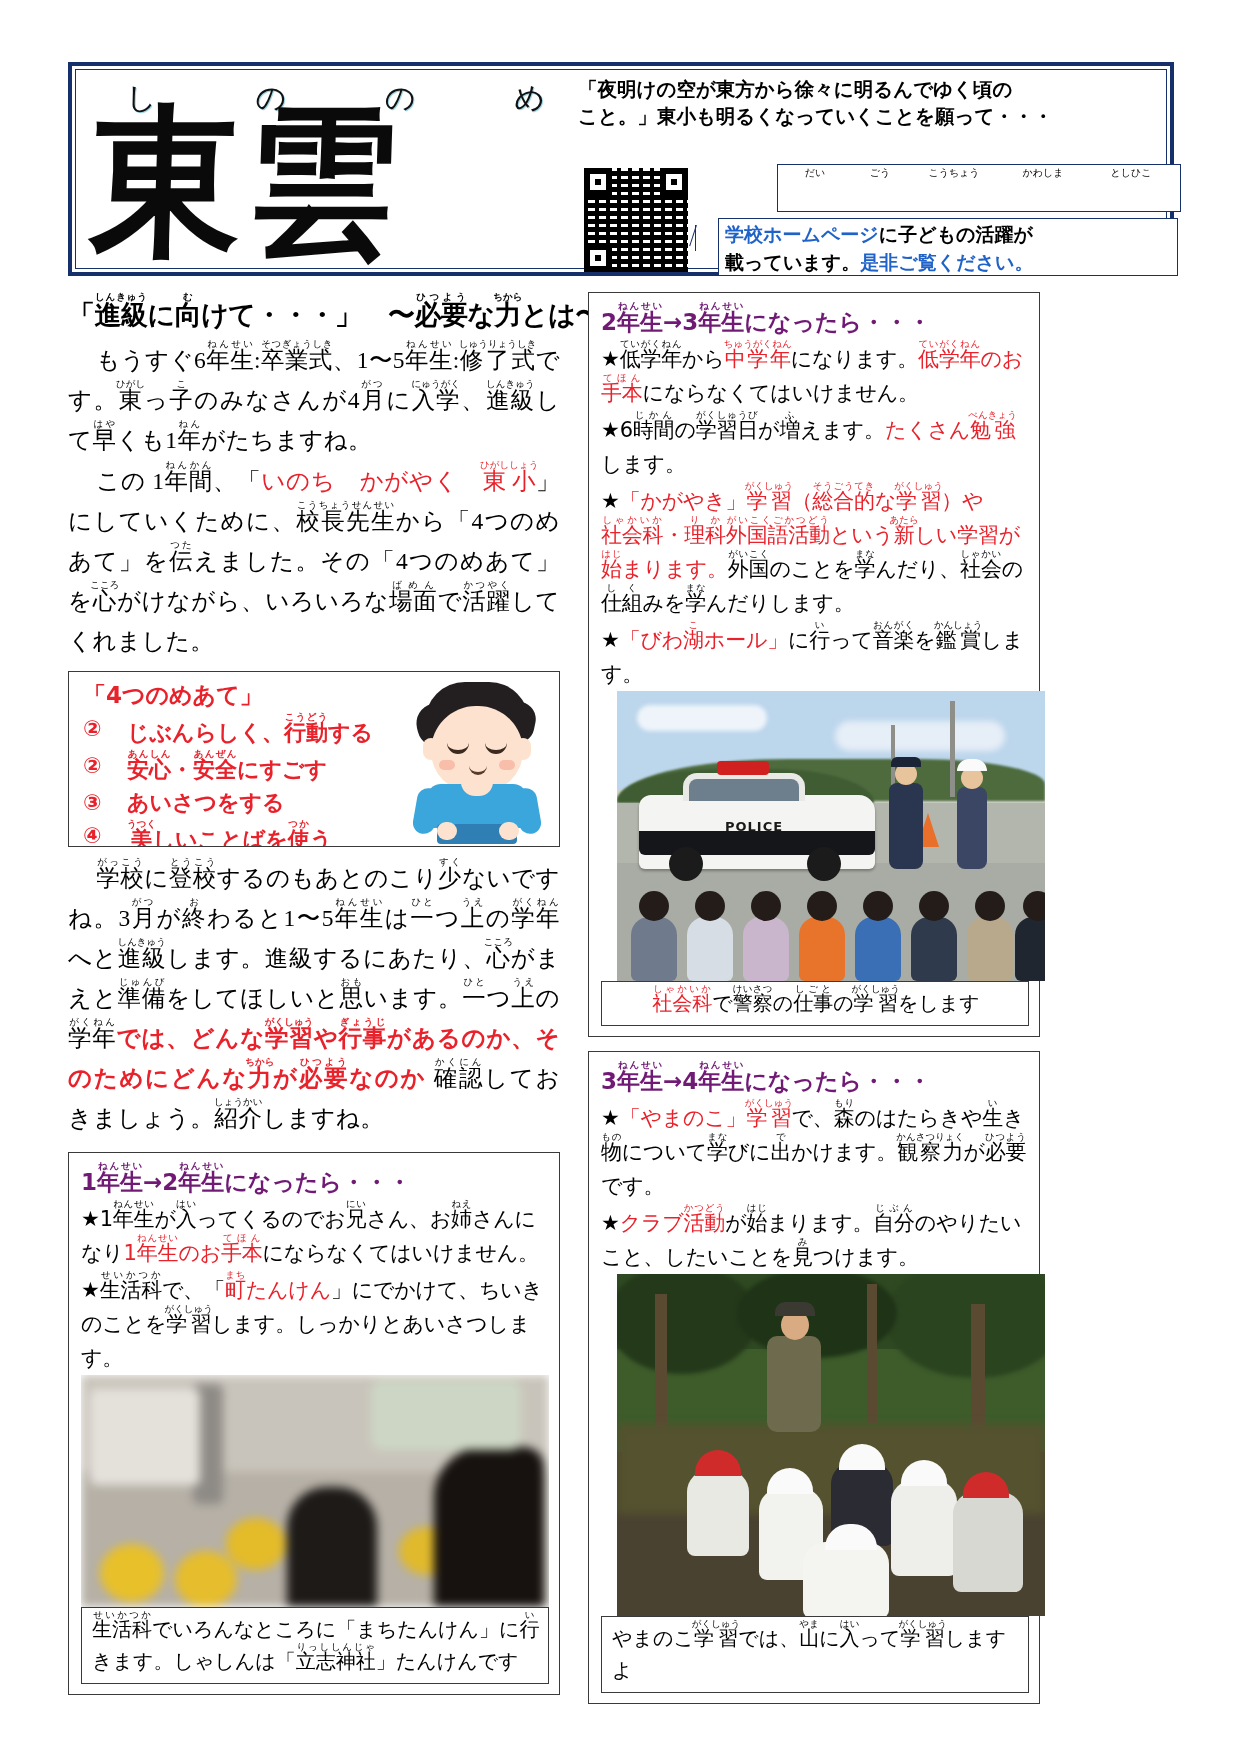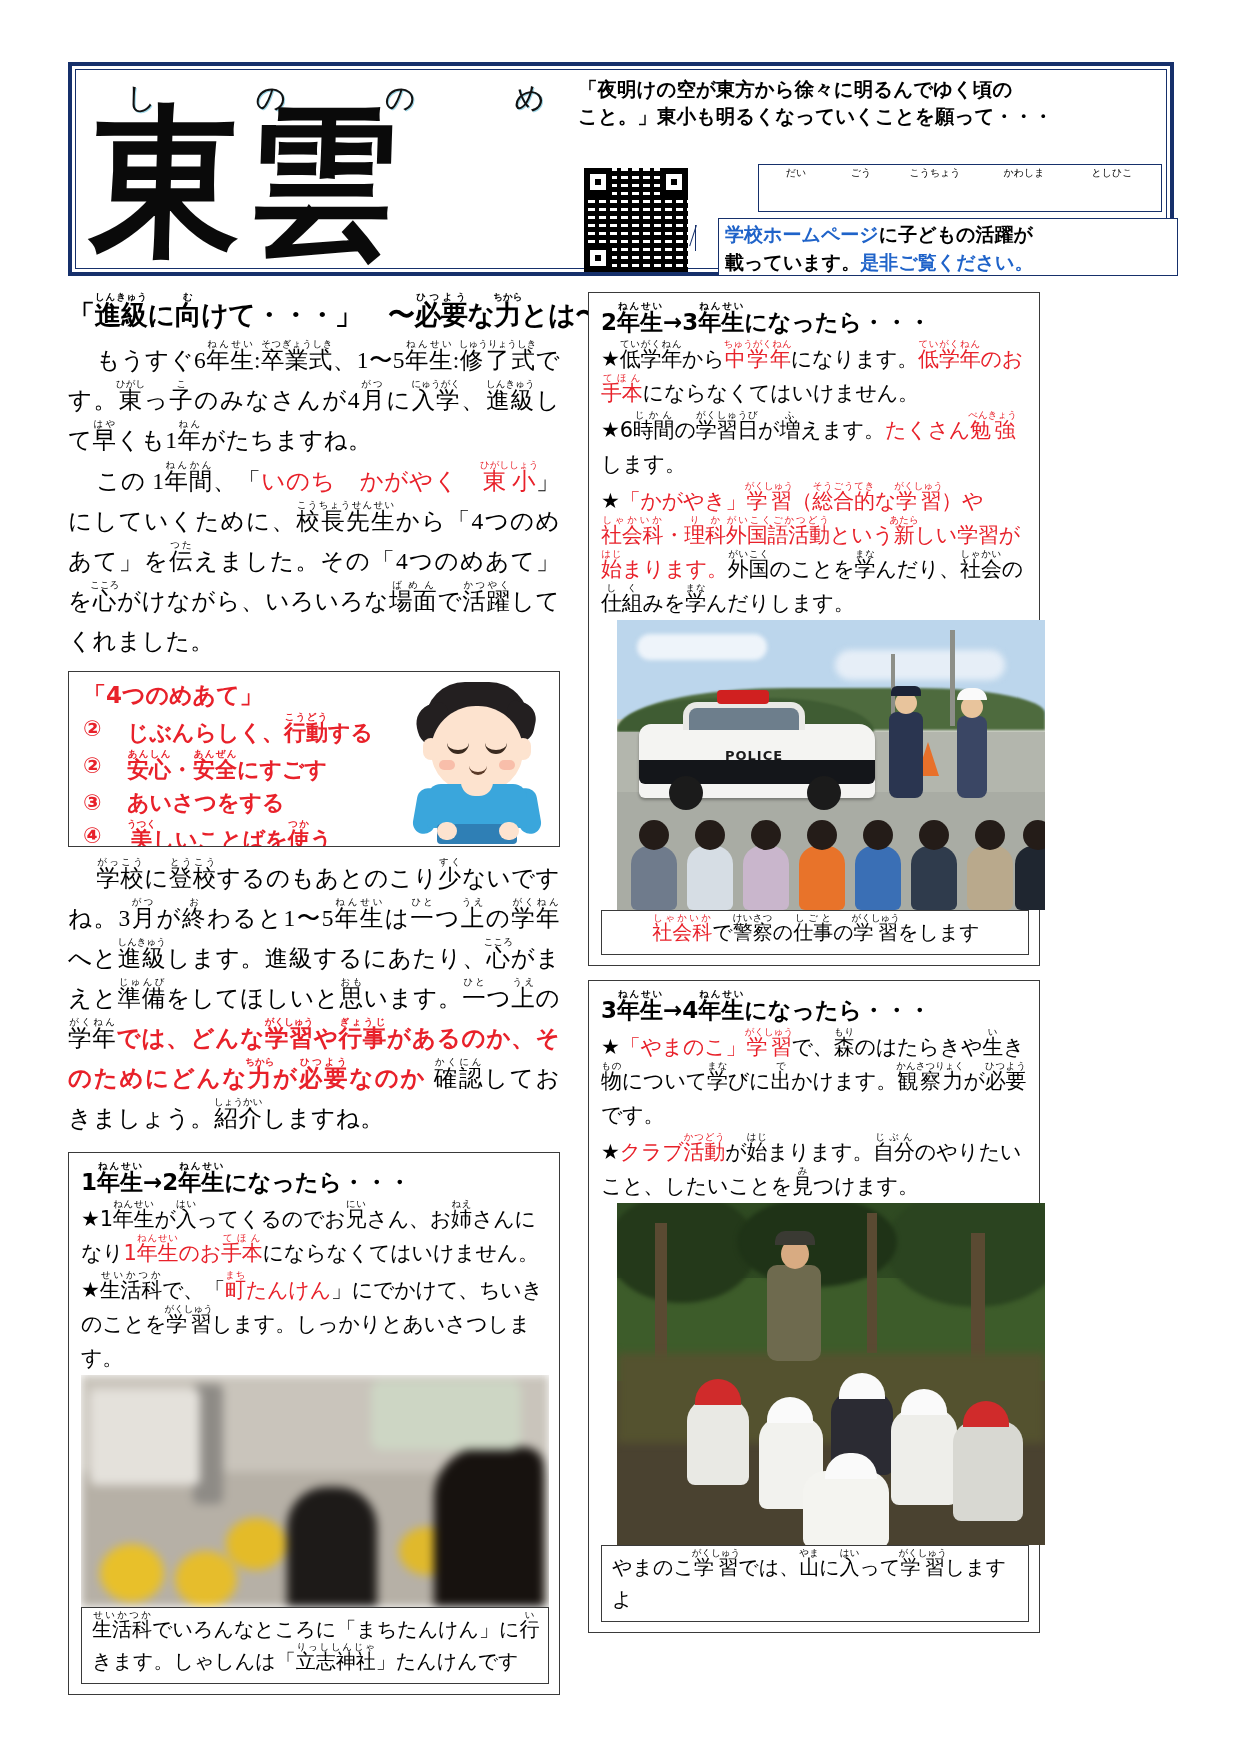--- a/index.html
+++ b/index.html
@@ -57,21 +57,21 @@
     background-image:
       repeating-linear-gradient(0deg,#000 0 5px,#fff 5px 9px),
       repeating-linear-gradient(90deg,#000 0 4px,#fff 4px 11px);
     background-blend-mode: multiply;
   }
   .qr-eye { position:absolute; width:28px; height:28px; border:6px solid #000; background:#fff; }
   .qr-eye i { position:absolute; inset:5px; background:#000; display:block; }
   .qr-eye.tl { left:0; top:0; } .qr-eye.tr { right:0; top:0; } .qr-eye.bl { left:0; bottom:0; }
 
   .issue-box {
-    position:absolute; left:180px; top:92px; width:404px; height:48px;
+    position:absolute; left:199px; top:92px; width:404px; height:48px;
     border:1.5px solid #16306b; background:#fff;
   }
   .issue-ruby {
     position:absolute; top:1px; left:0; width:100%;
     font-family:"DejaVu Sans", sans-serif; font-size:10px; color:#000;
     display:flex;
   }
   .issue-ruby span { text-align:center; }
   .issue-main {
     position:absolute; top:12px; left:0; width:100%;
@@ -165,21 +165,21 @@
   .boy .hand-l{ position:absolute; left:34px; top:146px; width:20px; height:18px; background:#fde3cf; border-radius:10px; }
   .boy .hand-r{ position:absolute; left:96px; top:146px; width:20px; height:18px; background:#fde3cf; border-radius:10px; }
   .boy .short { position:absolute; left:34px; top:148px; width:80px; height:20px; background:#2f7fb5; border-radius:4px; }
 
   
   .grade-box {
     border:1.6px solid #3a3a3a; background:#fff; padding:8px 10px 10px 12px;
   }
   .grade-title {
     font-family:"DejaVu Sans",sans-serif; font-weight:700;
-    color:#000000; font-size:23px; line-height:34px; margin-bottom:0px;
+    color:#701a75; font-size:23px; line-height:34px; margin-bottom:0px;
     white-space:nowrap;
   }
   .grade-line {
     font-family:"DejaVu Sans",sans-serif; font-size:21px; line-height:34px;
     letter-spacing:-0.2px;
   }
   .photo {
     position:relative; width:100%; overflow:hidden; background:#b9bcb4;margin-left:16px;
   }
   .caption-box {
@@ -384,20 +384,21 @@
 
     <div class="grade-box">
       <div class="grade-title">2<ruby>年生<rt>ねんせい</rt></ruby>→3<ruby>年生<rt>ねんせい</rt></ruby>になったら・・・</div>
 
       <div class="grade-line">★<ruby>低学年<rt>ていがくねん</rt></ruby>から<span class="red"><ruby>中学年<rt>ちゅうがくねん</rt></ruby></span>になります。<span class="red"><ruby>低学年<rt>ていがくねん</rt></ruby>のお<ruby>手本<rt>てほん</rt></ruby></span>にならなくてはいけません。</div>
 
       <div class="grade-line">★6<ruby>時間<rt>じかん</rt></ruby>の<ruby>学習日<rt>がくしゅうび</rt></ruby>が<ruby>増<rt>ふ</rt></ruby>えます。<span class="red">たくさん<ruby>勉強<rt>べんきょう</rt></ruby></span>します。</div>
 
       <div class="grade-line">★<span class="red">「かがやき」<ruby>学習<rt>がくしゅう</rt></ruby>（<ruby>総合的<rt>そうごうてき</rt></ruby>な<ruby>学習<rt>がくしゅう</rt></ruby>）や<ruby>社会科<rt>しゃかいか</rt></ruby>・<ruby>理科<rt>りか</rt></ruby><ruby>外国語活動<rt>がいこくごかつどう</rt></ruby>という<ruby>新<rt>あたら</rt></ruby>しい学習が<ruby>始<rt>はじ</rt></ruby>まります。</span><ruby>外国<rt>がいこく</rt></ruby>のことを<ruby>学<rt>まな</rt></ruby>んだり、<ruby>社会<rt>しゃかい</rt></ruby>の<ruby>仕組<rt>しく</rt></ruby>みを<ruby>学<rt>まな</rt></ruby>んだりします。</div>
 
+      <div class="grade-line">★<span class="red">「びわ<ruby>湖<rt>こ</rt></ruby>ホール」</span>に<ruby>行<rt>い</rt></ruby>って<ruby>音楽<rt>おんがく</rt></ruby>を<ruby>鑑賞<rt>かんしょう</rt></ruby>します。</div>
 
       <div class="photo ph-police">
         <div class="sky-cloud"></div>
         <div class="sky-cloud2"></div>
         <div class="treeline"></div>
         <div class="treeline2"></div>
         <div class="pole"></div>
         <div class="pole2"></div>
         <div class="ground"></div>
         <div class="car">

